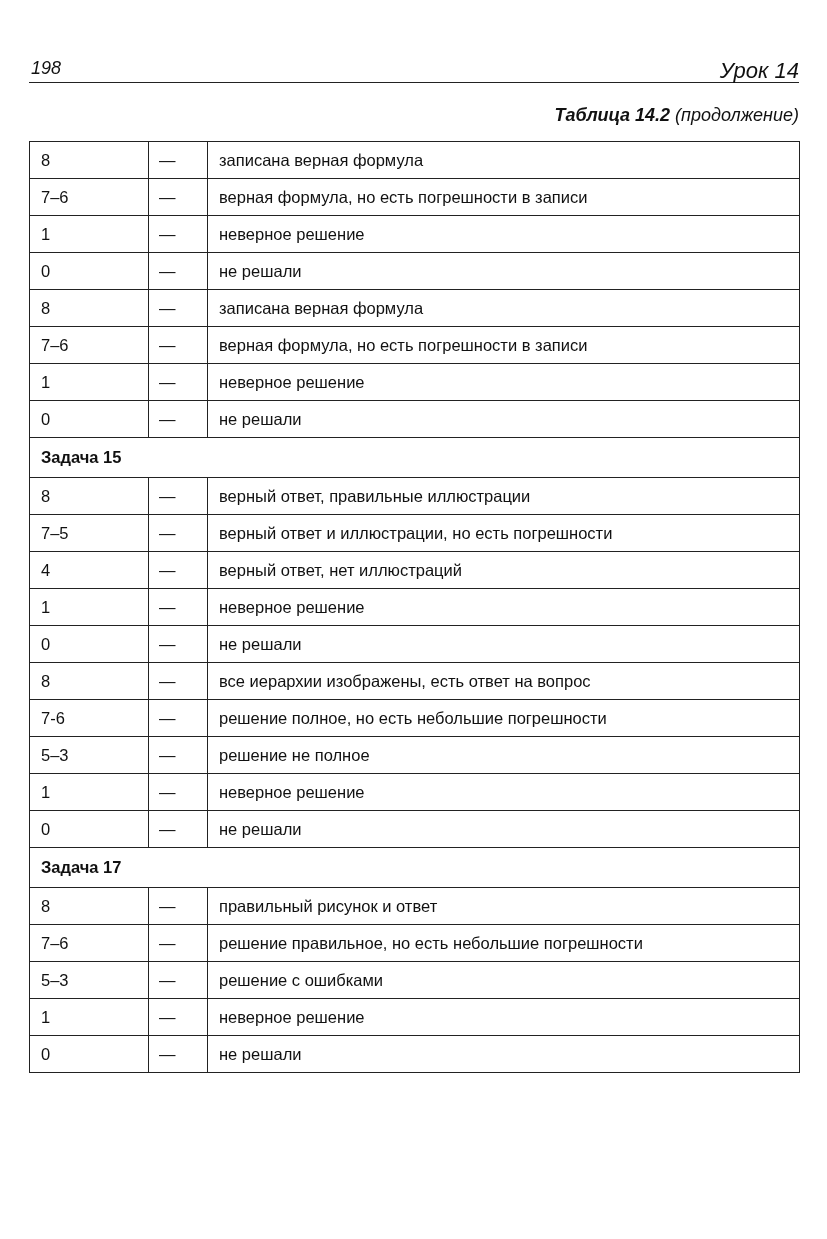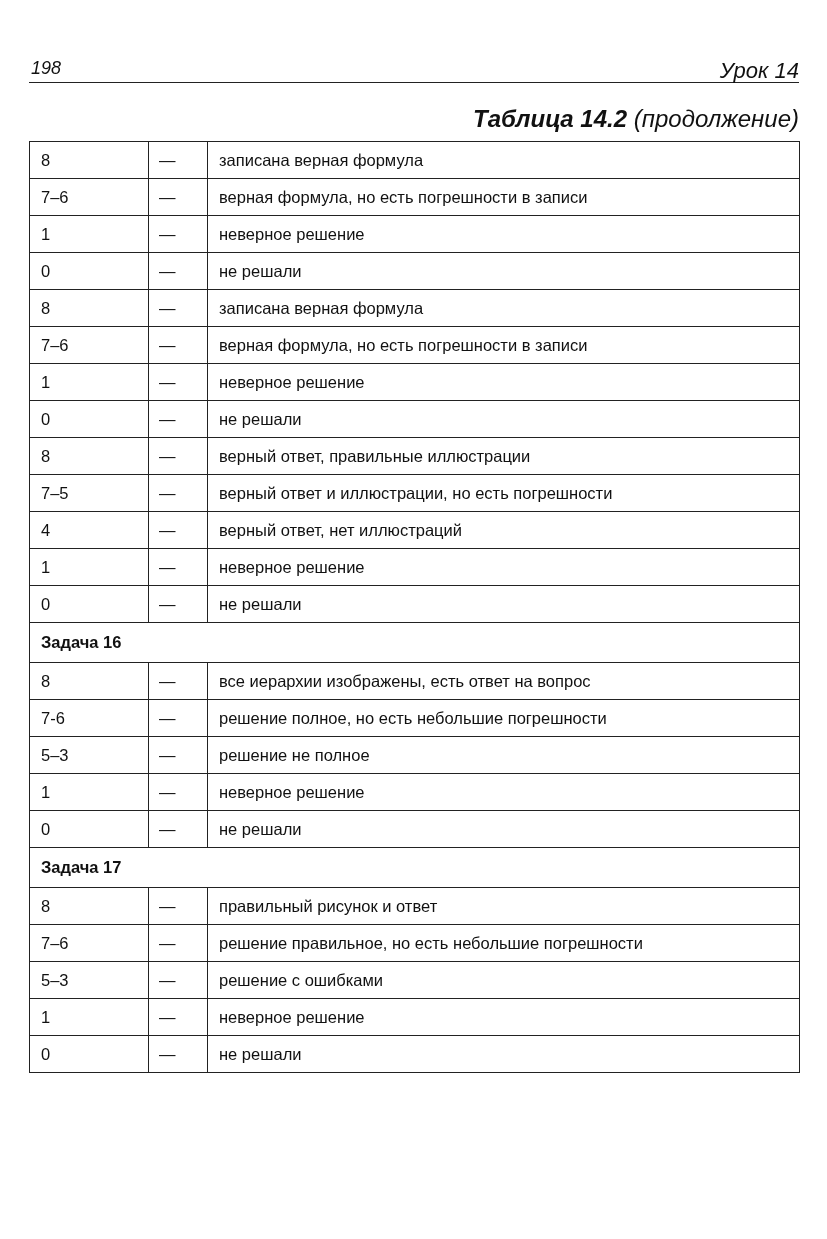--- a/index.html
+++ b/index.html
@@ -2,21 +2,21 @@
 <html><head>
 <meta charset="utf-8">
 <style>
   html, body { margin:0; padding:0; background:#ffffff; }
   body { width:827px; height:1239px; position:relative; overflow:hidden;
          font-family:"Liberation Sans", sans-serif; color:#111; }
   .header { position:absolute; left:29px; top:58px; width:770px; height:24px;
             border-bottom:1.5px solid #222; }
   .page-num { position:absolute; left:2px; top:0; font-size:18px; font-style:italic; }
   .lesson { position:absolute; right:0; top:0; font-size:22px; font-style:italic; }
-  .caption { position:absolute; right:28px; top:105px; font-size:24px; font-style:italic; }
+  .caption { position:absolute; right:28px; top:105px; font-size:18px; font-style:italic; }
   .caption b { font-weight:bold; }
   table.grid { position:absolute; left:29px; top:141px; width:770px;
                border-collapse:collapse; table-layout:fixed; }
   table.grid td { border:1.3px solid #222; font-size:16.5px; padding:0 0 0 11px;
                   height:36px; vertical-align:middle; white-space:nowrap; }
   table.grid tr.sec td { height:39px; font-weight:bold; }
   col.c1 { width:119px; } col.c2 { width:59px; } col.c3 { width:592px; }
   td.dash { text-align:left; padding-left:10px !important; }
 </style>
 </head>
@@ -69,20 +69,23 @@
       <tr>
         <td>1</td>
         <td class="dash">—</td>
         <td>неверное решение</td>
       </tr>
       <tr>
         <td>0</td>
         <td class="dash">—</td>
         <td>не решали</td>
       </tr>
+      <tr class="sec">
+        <td colspan="3">Задача 15</td>
+      </tr>
       <tr>
         <td>8</td>
         <td class="dash">—</td>
         <td>верный ответ, правильные иллюстрации</td>
       </tr>
       <tr>
         <td>7–5</td>
         <td class="dash">—</td>
         <td>верный ответ и иллюстрации, но есть погрешности</td>
       </tr>
@@ -93,23 +96,20 @@
       </tr>
       <tr>
         <td>1</td>
         <td class="dash">—</td>
         <td>неверное решение</td>
       </tr>
       <tr>
         <td>0</td>
         <td class="dash">—</td>
         <td>не решали</td>
-      </tr>
-      <tr class="sec">
-        <td colspan="3">Задача 16</td>
       </tr>
       <tr>
         <td>8</td>
         <td class="dash">—</td>
         <td>все иерархии изображены, есть ответ на вопрос</td>
       </tr>
       <tr>
         <td>7-6</td>
         <td class="dash">—</td>
         <td>решение полное, но есть небольшие погрешности</td>

